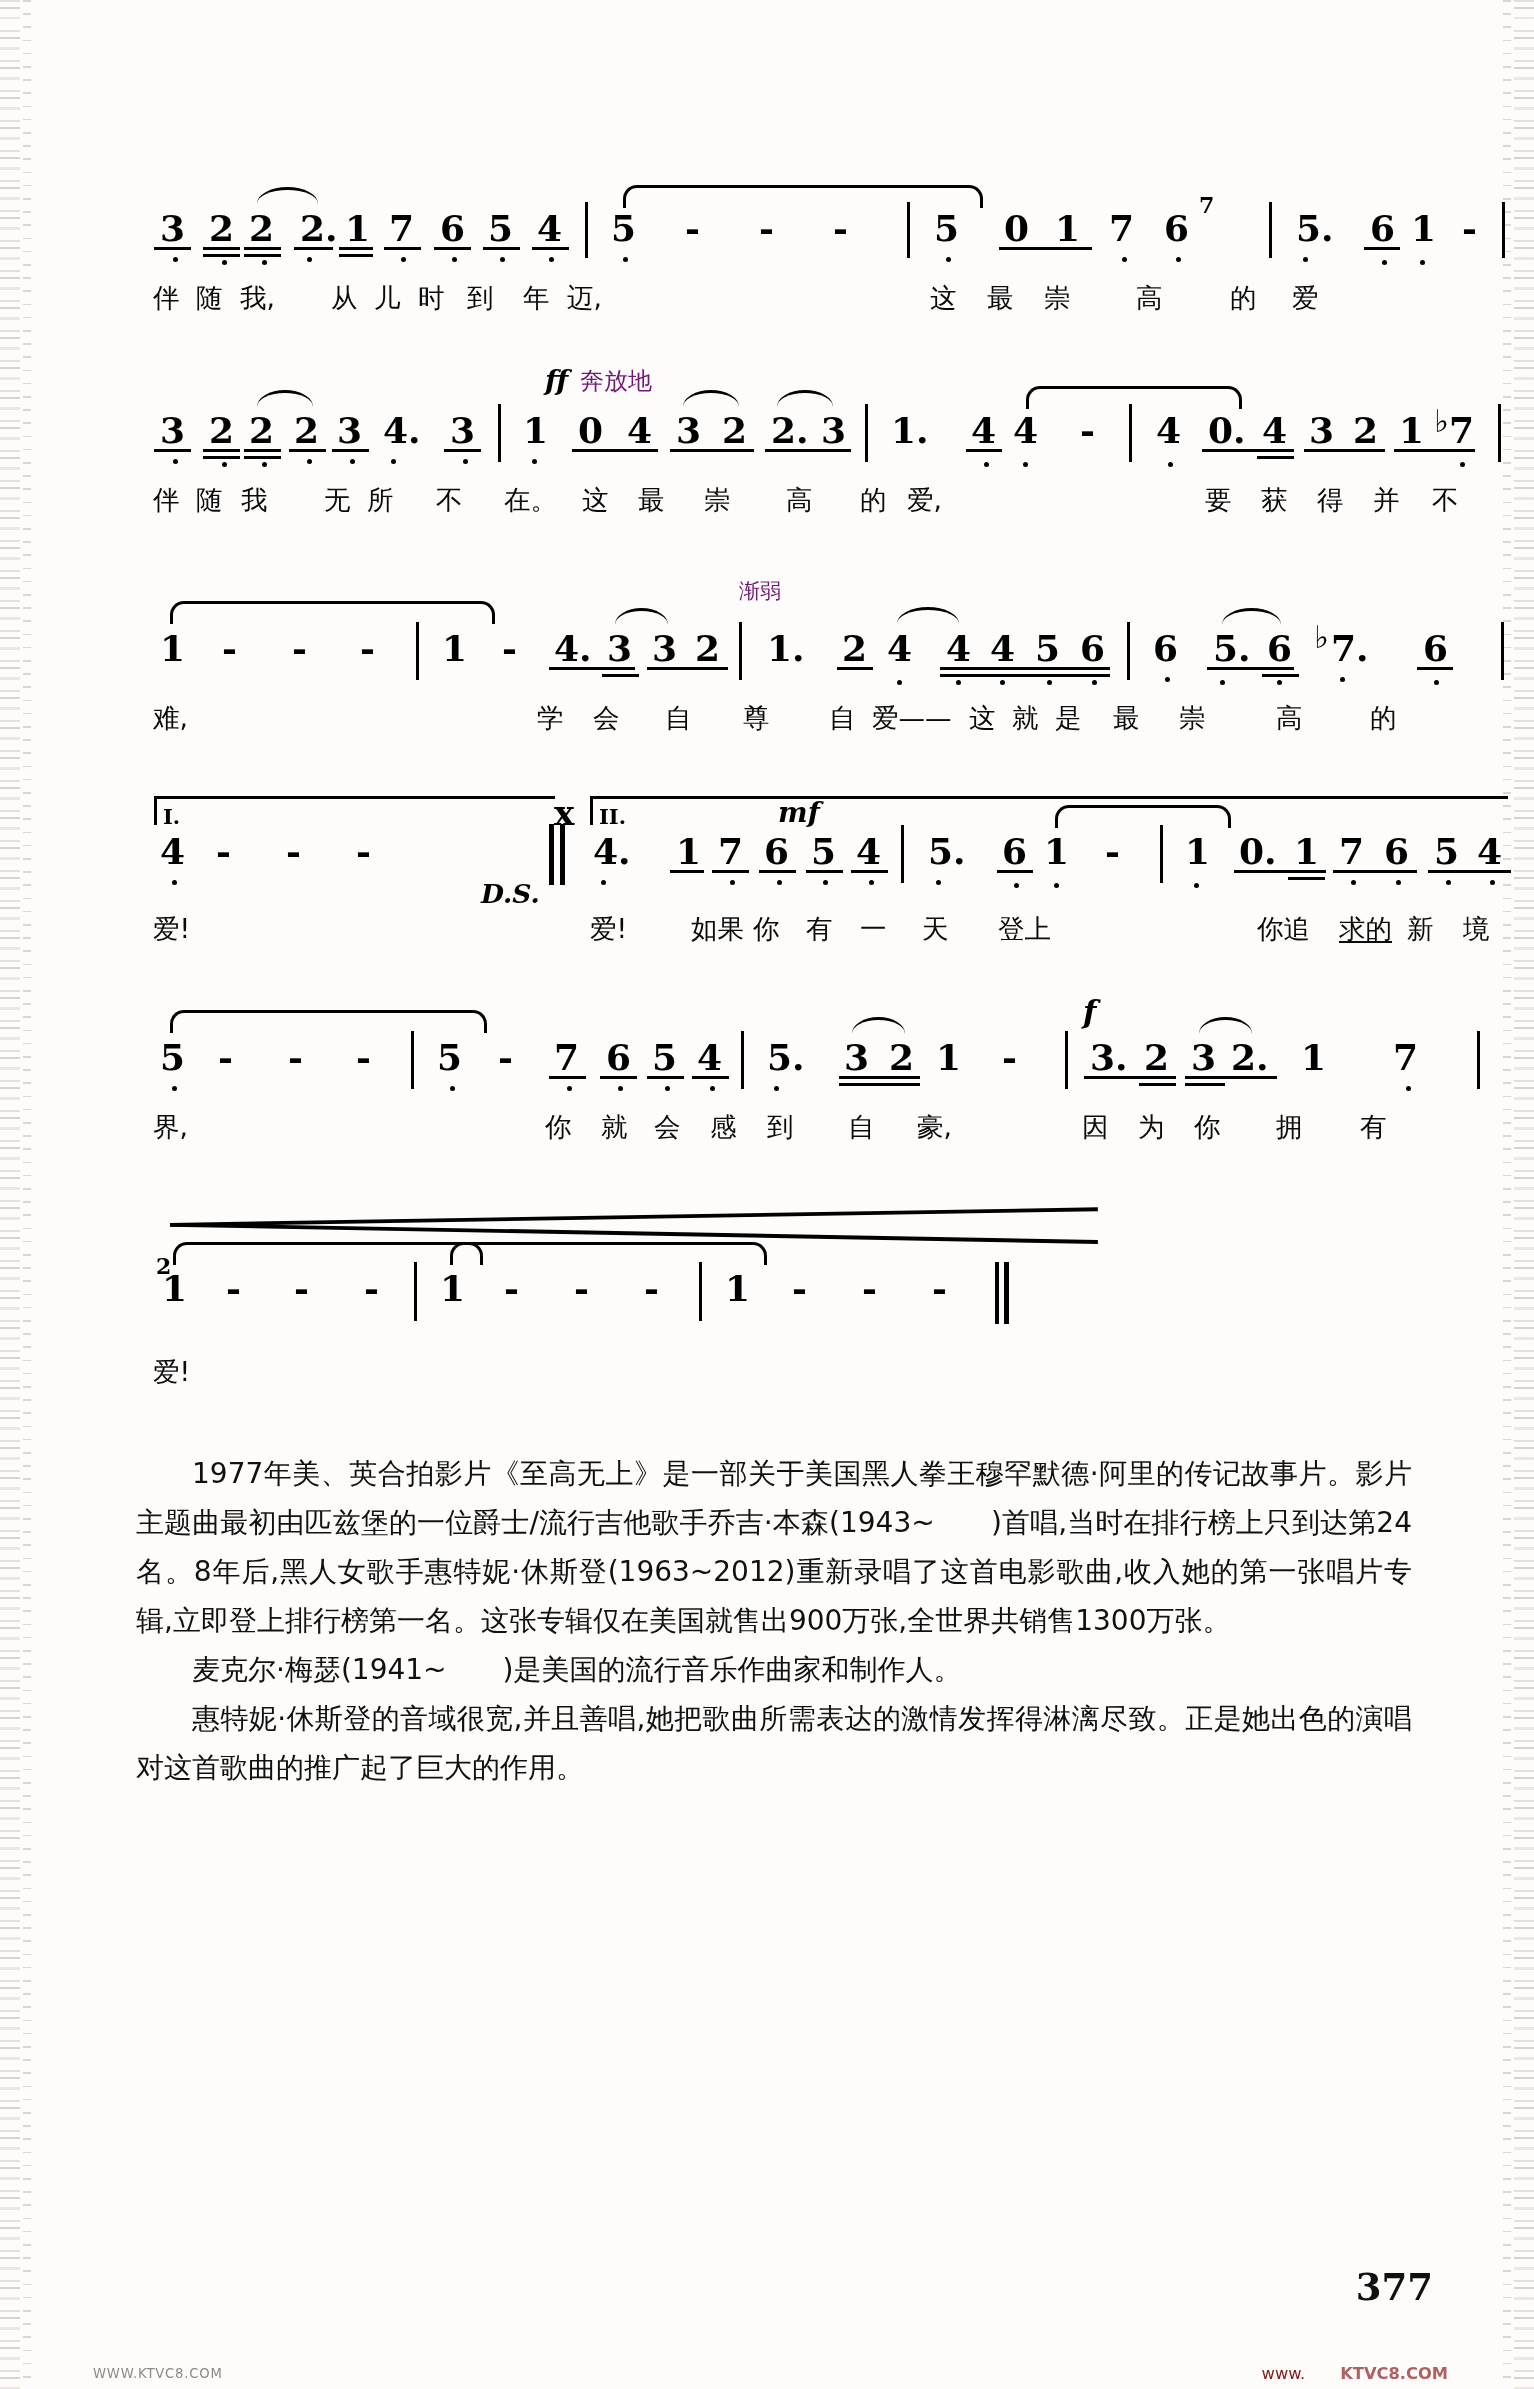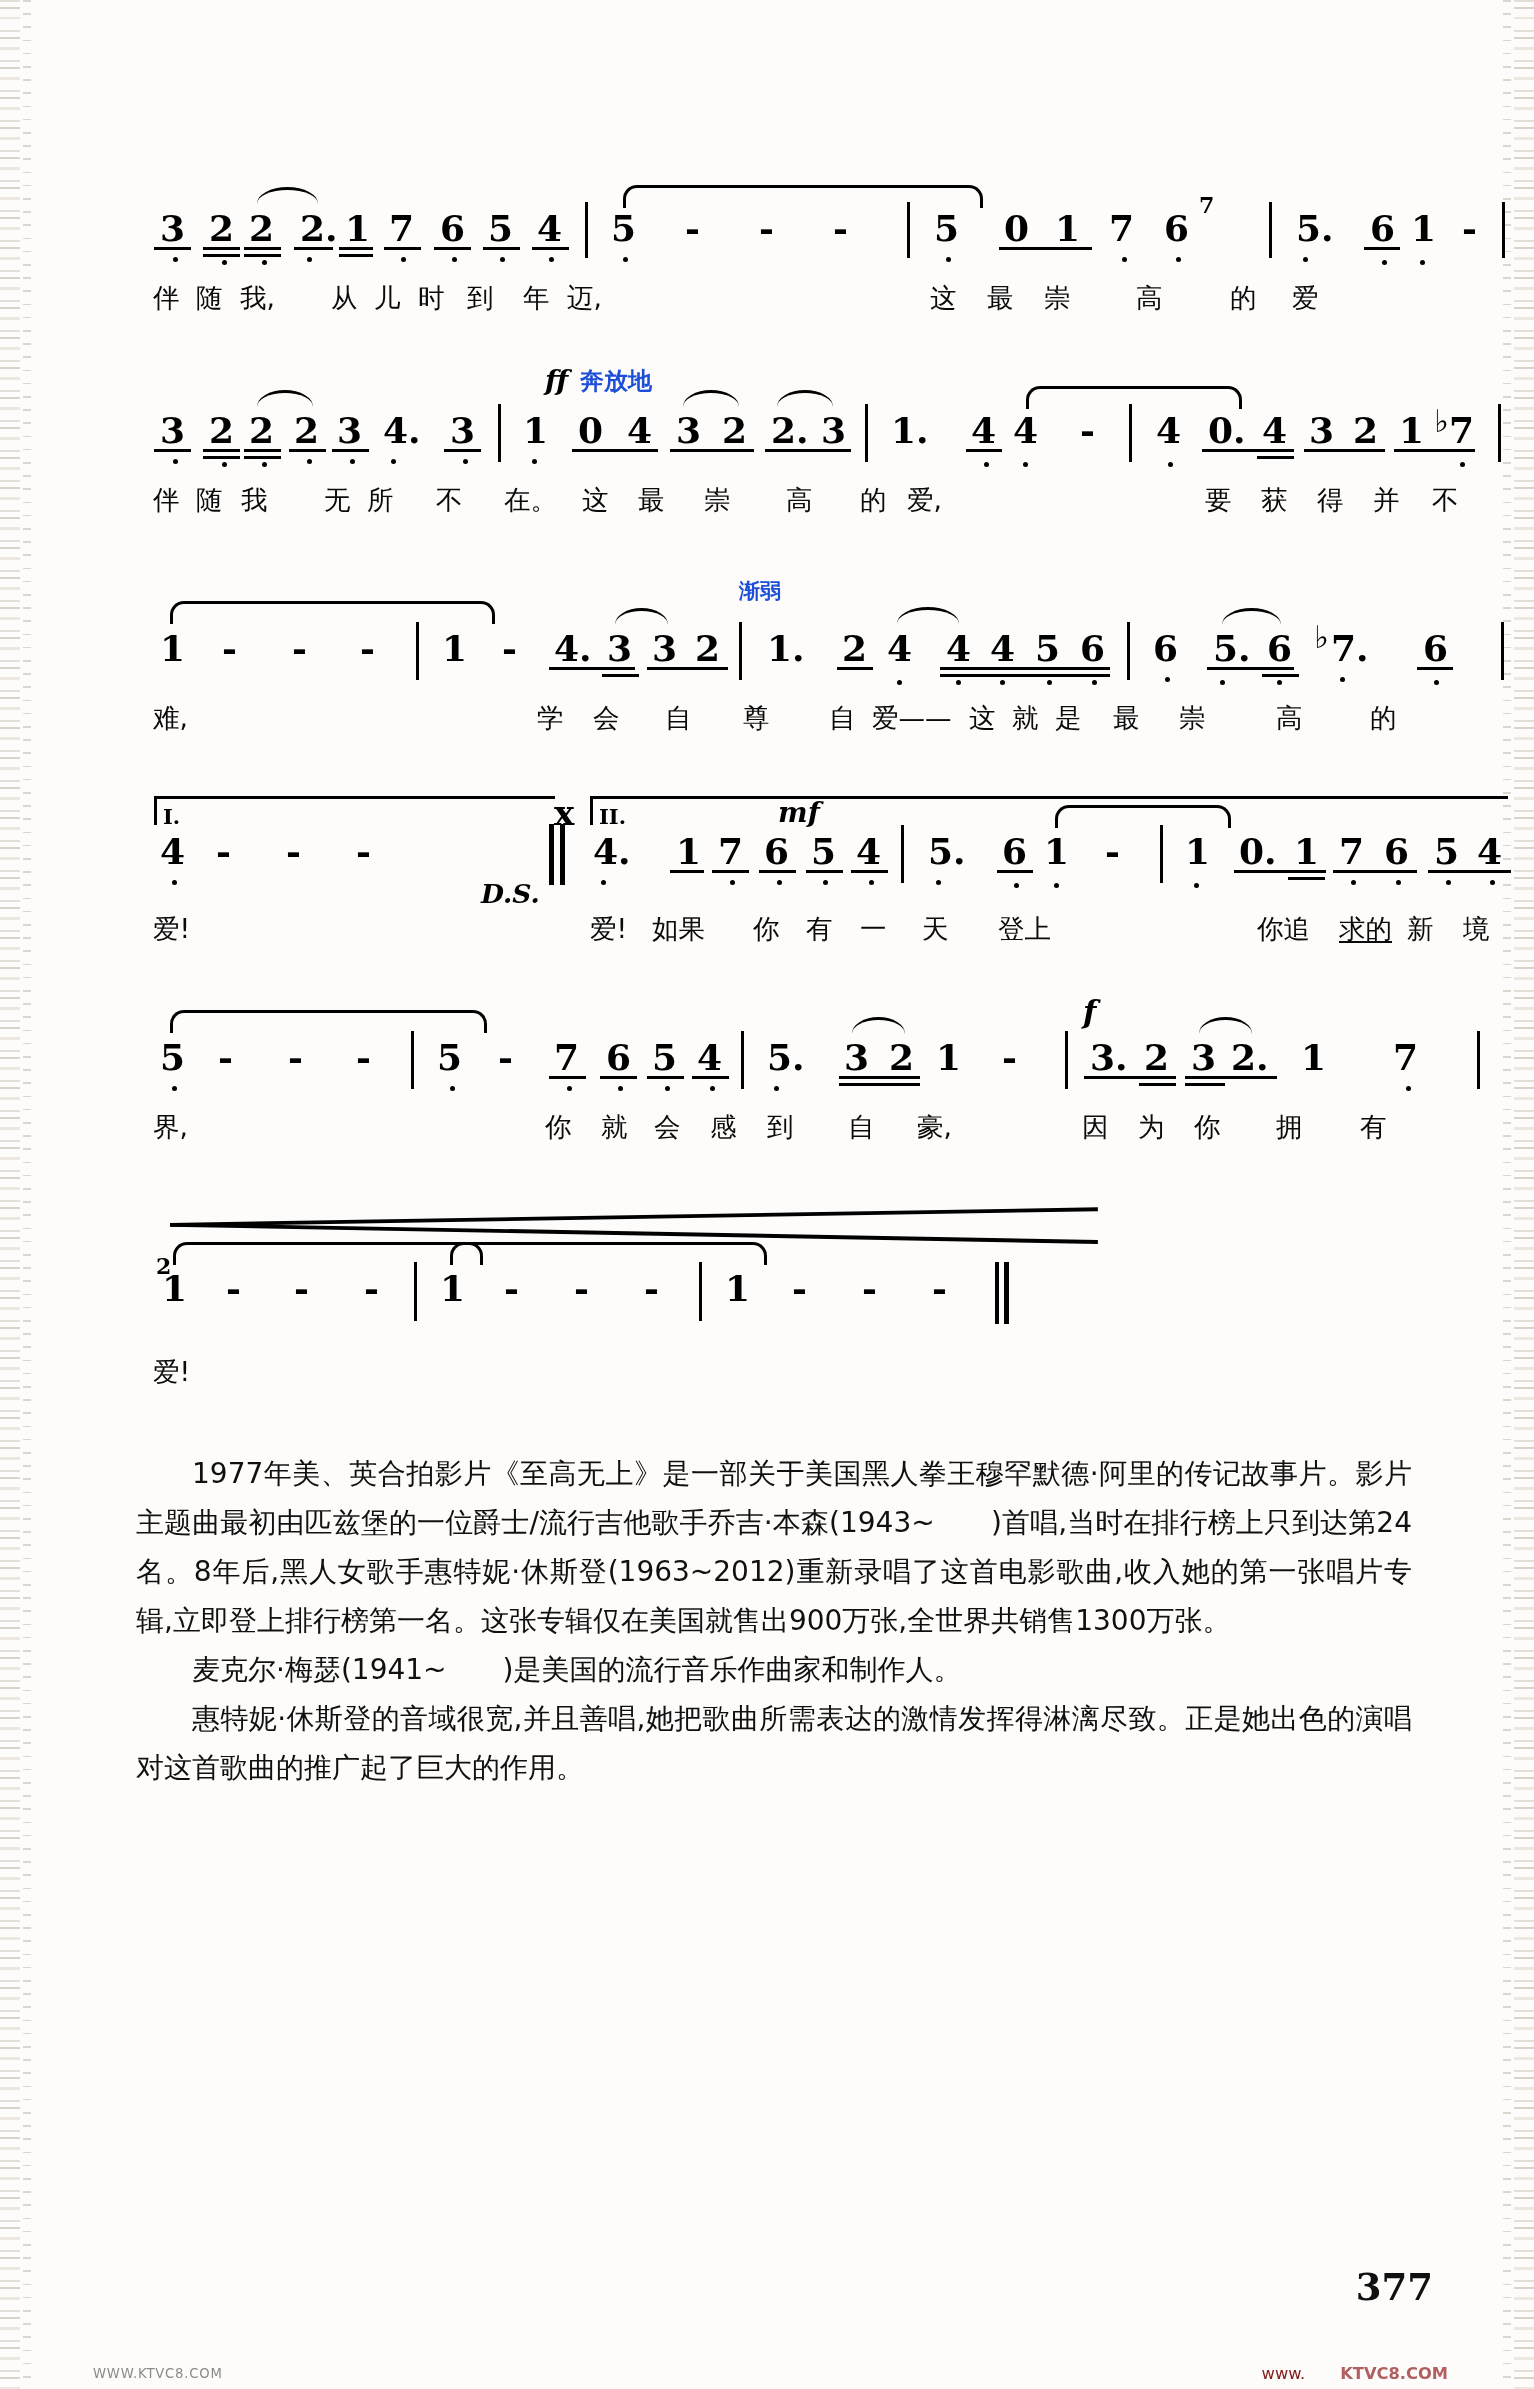--- a/index.html
+++ b/index.html
@@ -168,23 +168,23 @@
     position: absolute;
     font-family: "DejaVu Serif", "Liberation Serif", serif;
     font-style: italic;
     font-weight: 700;
     font-size: 28px;
     color: #000;
   }
   .tempotxt {
     position: absolute;
     font-family: "DejaVu Sans", "Liberation Sans", sans-serif;
-    font-weight: 700;
+    font-weight: 400;
     font-size: 24px;
-    color: #1d4ed8;
+    color: #701a75;
   }
   .ds {
     position: absolute;
     font-family: "DejaVu Serif", "Liberation Serif", serif;
     font-style: italic;
     font-weight: 700;
     font-size: 26.5px;
     color: #000;
   }
   .segno {
@@ -683,21 +683,21 @@
 
         <span class="n" style="left:1434px; top:31px;">5</span>
         <div class="odot" style="left:1446px; top:78px;"></div>
         <div class="beam" style="left:1428px; top:68px; width:83px;"></div>
         <span class="n" style="left:1477px; top:31px;">4</span>
         <div class="odot" style="left:1490px; top:78px;"></div>
       </div>
       <div class="lyrrow" style="top:109px;">
         <span class="ly" style="left:153px;">爱!</span>
         <span class="ly" style="left:590px;">爱!</span>
-        <span class="ly" style="left:652px;">如果</span>
+        <span class="ly" style="left:691px;">如果</span>
         <span class="ly" style="left:753px;">你</span>
         <span class="ly" style="left:806px;">有</span>
         <span class="ly" style="left:860px;">一</span>
         <span class="ly" style="left:922px;">天</span>
         <span class="ly" style="left:998px;">登上</span>
         <span class="ly" style="left:1257px;">你追</span>
         <span class="ly u" style="left:1339px;">求的</span>
         <span class="ly" style="left:1407px;">新</span>
         <span class="ly" style="left:1463px;">境</span>
       </div>

